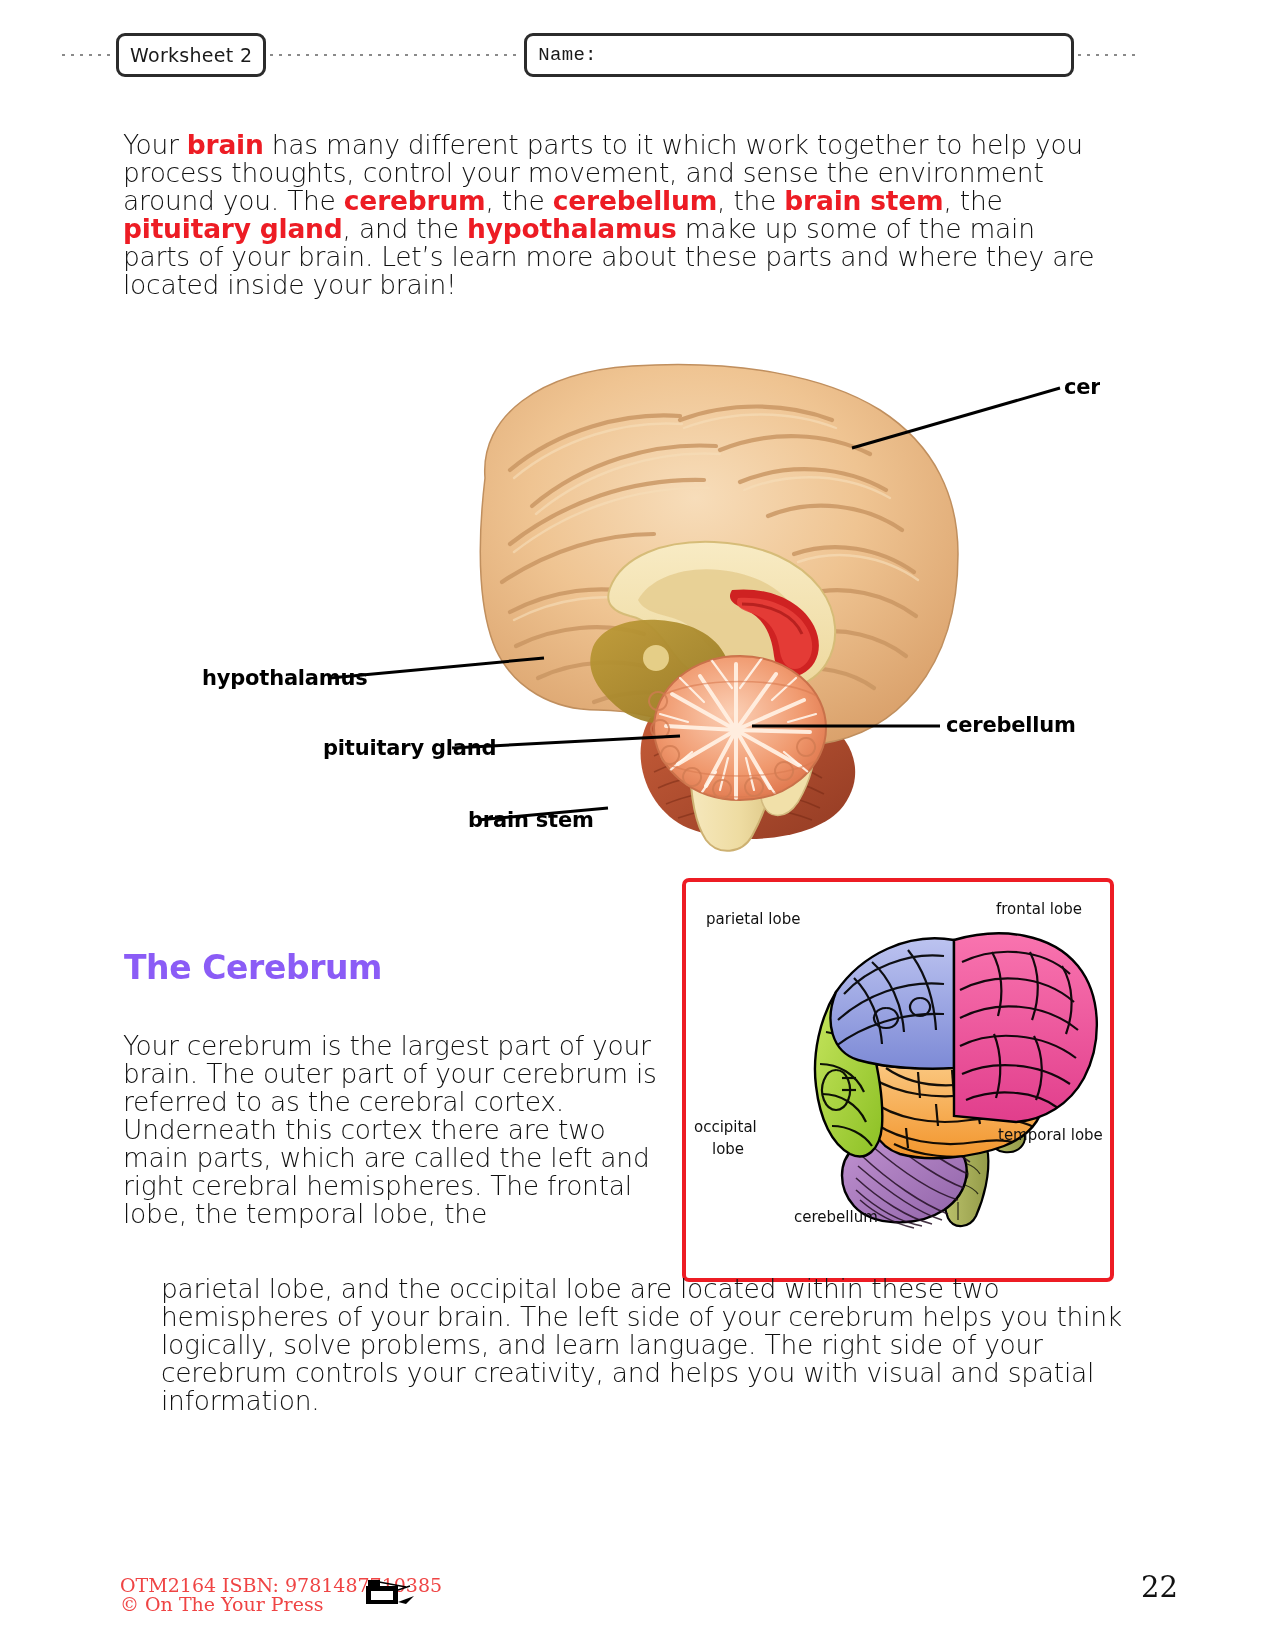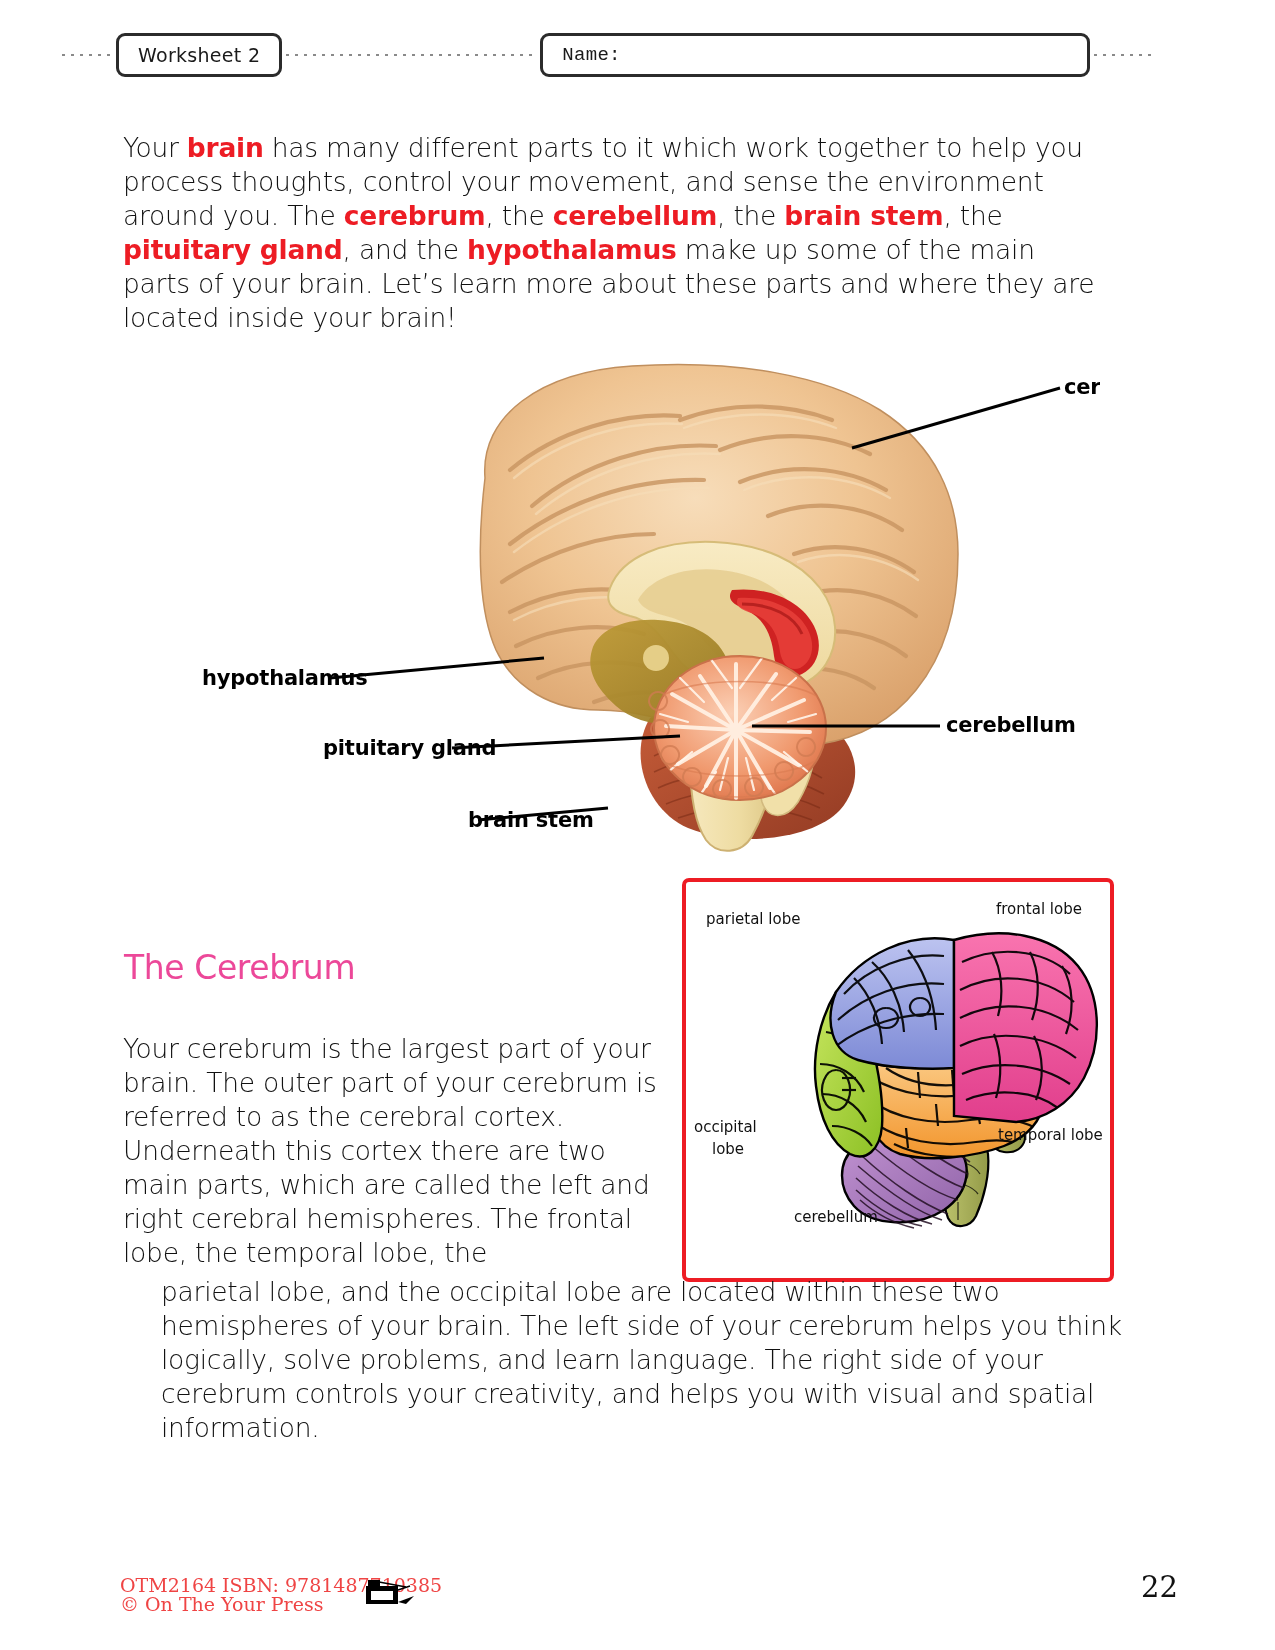--- a/index.html
+++ b/index.html
@@ -32,34 +32,34 @@
   #dots-mid   { width: 250px; }
   #dots-right { width: 62px; }
 
   .hdr-box {
     border: 3px solid #2b2b2b;
     border-radius: 9px;
     background: #fff;
     height: 44px;
     display: flex;
     align-items: center;
-    padding: 0 19px;
+    padding: 0 11px;
     font-family: "DejaVu Sans", sans-serif;
     font-size: 19px;
     color: #1a1a1a;
     letter-spacing: 0.3px;
   }
   #worksheet-box { margin: 0 4px; }
   #name-box { flex: 0 0 auto; width: 550px; margin: 0 4px; font-family: Liberation Mono, monospace; }
 
   
   .bodytext {
     font-family: "DejaVu Sans", sans-serif;
     font-size: 26.5px;
-    line-height: 34px;
+    line-height: 28px;
     color: #111111;
     letter-spacing: -0.25px;
     font-weight: 300;
   }
   #intro {
     position: absolute;
     left: 123px; top: 104px;
     width: 980px;
   }
   .kw {
@@ -84,22 +84,22 @@
     fill: #000;
     letter-spacing: -0.2px;
   }
 
   
   #cerebrum-heading {
     position: absolute;
     left: 124px; top: 921px;
     font-family: "DejaVu Sans", sans-serif;
     font-size: 33px;
-    font-weight: normal;
-    color: #ec4899;
+    font-weight: bold;
+    color: #8b5cf6;
     letter-spacing: -0.4px;
   }
 
   
   #cerebrum-col {
     position: absolute;
     left: 123px; top: 1005px;
     width: 545px;
   }
 

